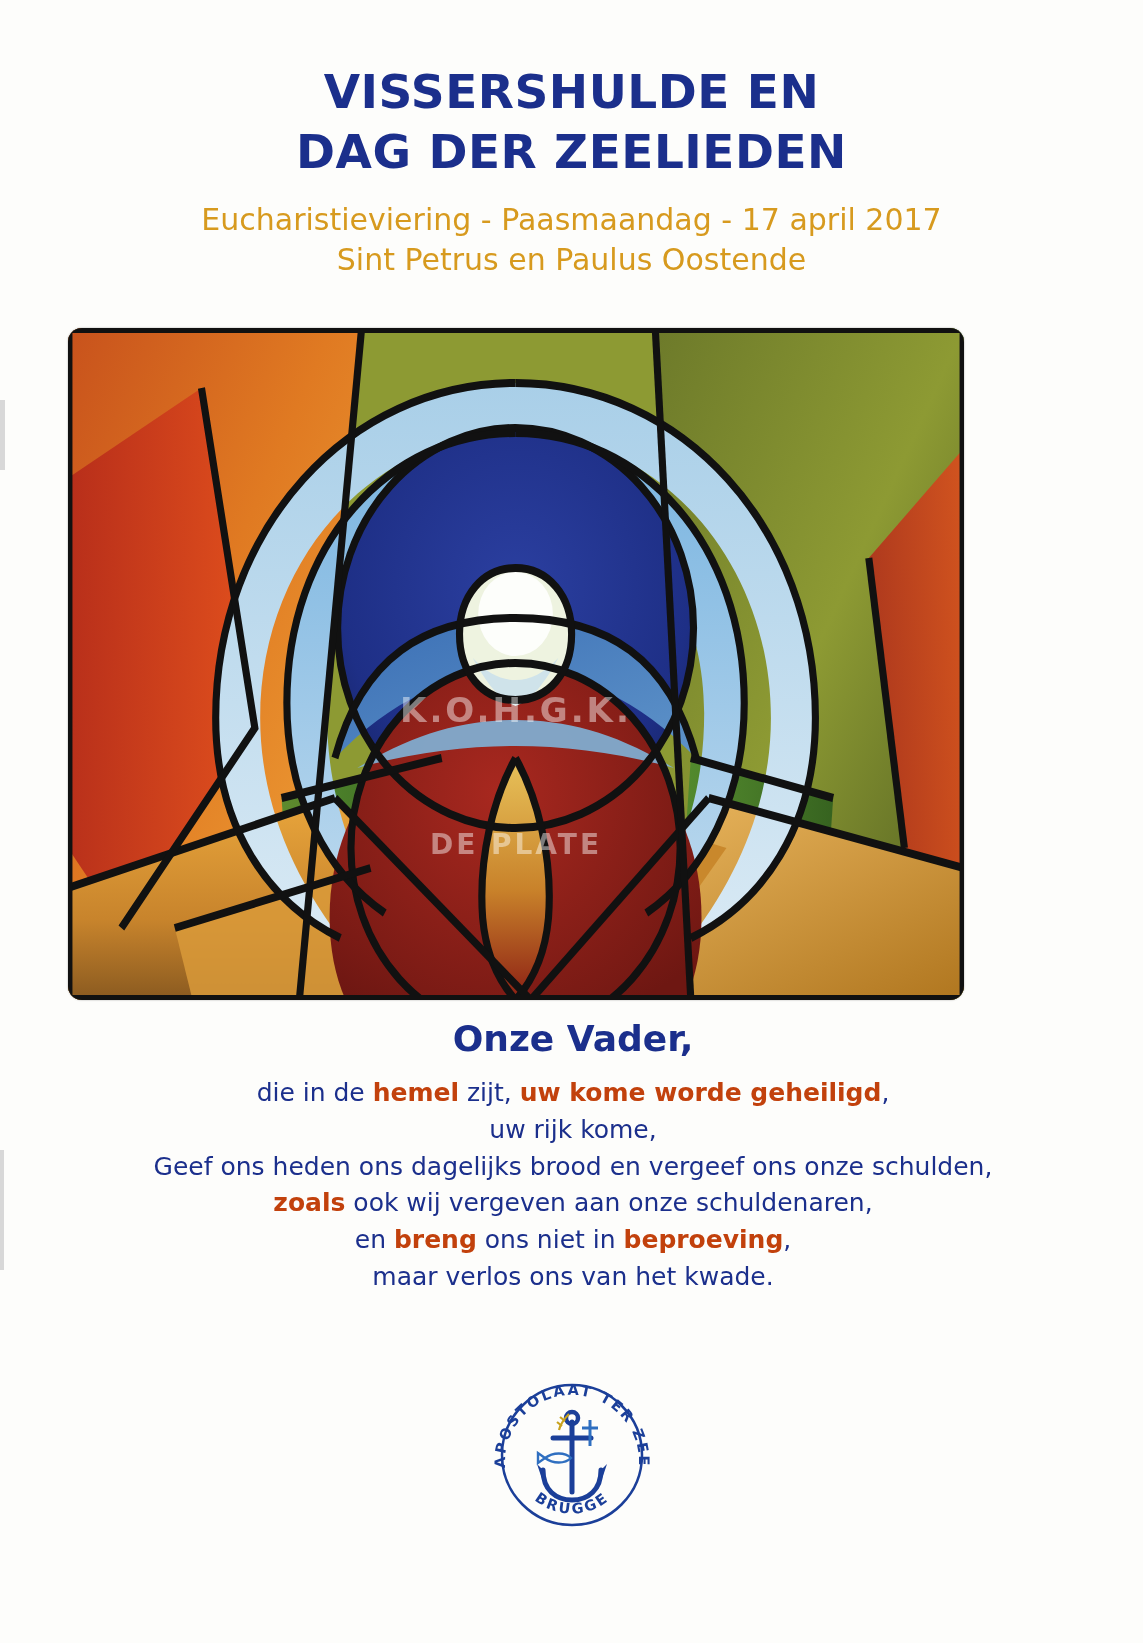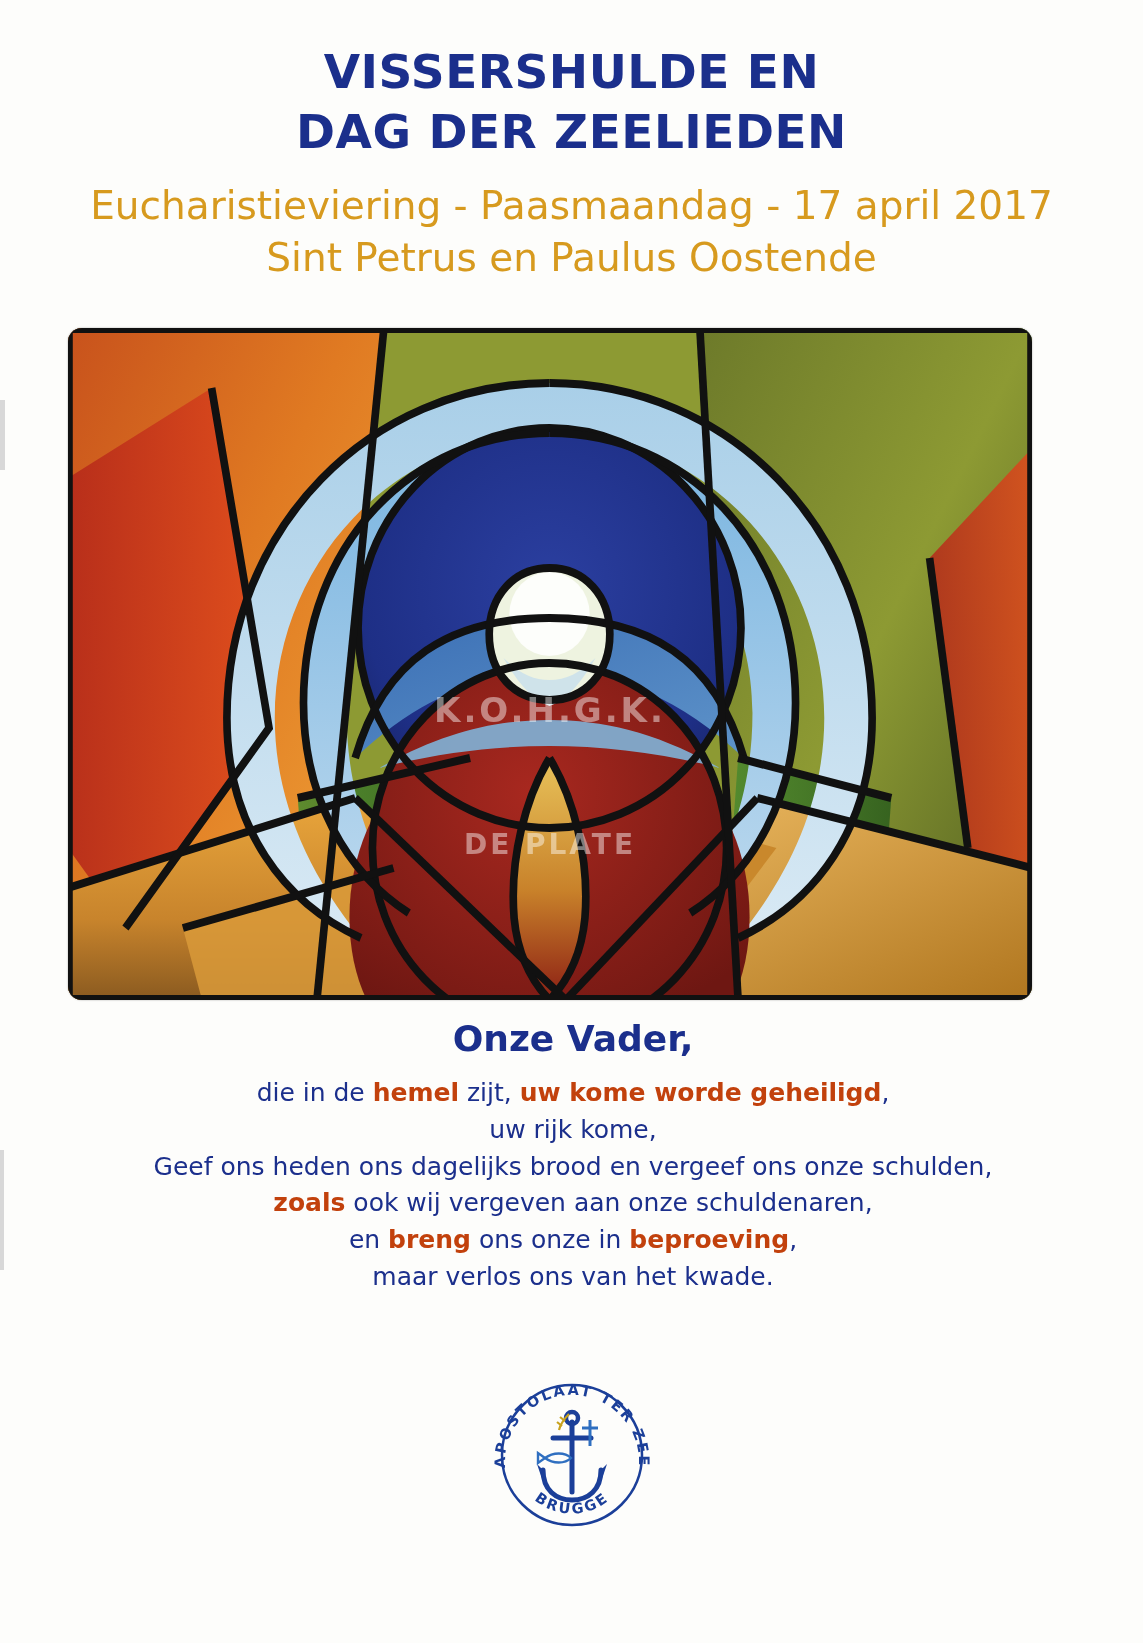--- a/index.html
+++ b/index.html
@@ -16,47 +16,47 @@
   }
 
   .page {
     position: absolute;
     inset: 0;
     background: #fdfdfb;
   }
 
   
   .header {
-    padding-top: 42px;
+    padding-top: 62px;
     text-align: center;
   }
   .title-line {
     color: #1b2f8c;
     font-weight: bold;
     font-size: 47px;
     letter-spacing: 0.5px;
     line-height: 1.28;
     font-family: "DejaVu Sans", sans-serif;
   }
   .subtitle-line {
     color: #d79a1e;
-    font-size: 39px;
+    font-size: 30px;
     line-height: 1.32;
     font-family: "DejaVu Sans", sans-serif;
   }
   .subtitle-wrap {
     margin-top: 18px;
   }
 
   
   .art-frame {
     position: absolute;
     left: 68px;
     top: 328px;
-    width: 964px;
+    width: 896px;
     height: 672px;
     border-radius: 14px;
     overflow: hidden;
     box-shadow: 0 0 2px rgba(0,0,0,0.35);
     background: #1d4ed8;
   }
   .art-svg { display: block; width: 100%; height: 100%; }
 
   .watermark {
     position: absolute;
@@ -246,21 +246,21 @@
     <div class="watermark wm2">DE PLATE</div>
   </div>
 
   <div class="prayer">
     <div class="prayer-title">Onze Vader,</div>
     <div id="prayer-lines">
         <div class="prayer-line"><span>die in de </span><span class="hi">hemel</span><span> zijt, </span><span class="hi">uw kome worde geheiligd</span><span>,</span></div>
         <div class="prayer-line"><span>uw rijk kome,</span></div>
         <div class="prayer-line"><span>Geef ons heden ons dagelijks brood en vergeef ons onze schulden,</span></div>
         <div class="prayer-line"><span class="hi">zoals</span><span> ook wij vergeven aan onze schuldenaren,</span></div>
-        <div class="prayer-line"><span>en </span><span class="hi">breng</span><span> ons onze in </span><span class="hi">beproeving</span><span>,</span></div>
+        <div class="prayer-line"><span>en </span><span class="hi">breng</span><span> ons niet in </span><span class="hi">beproeving</span><span>,</span></div>
         <div class="prayer-line"><span>maar verlos ons van het kwade.</span></div>
       </div>
   </div>
 
   <div class="logo">
     <svg viewBox="0 0 170 170" width="170" height="170">
       <defs>
         <path id="arcTop" d="M 18,92 A 67,67 0 0 1 152,92"></path>
         <path id="arcBottom" d="M 30,104 A 58,58 0 0 0 140,104"></path>
       </defs>

